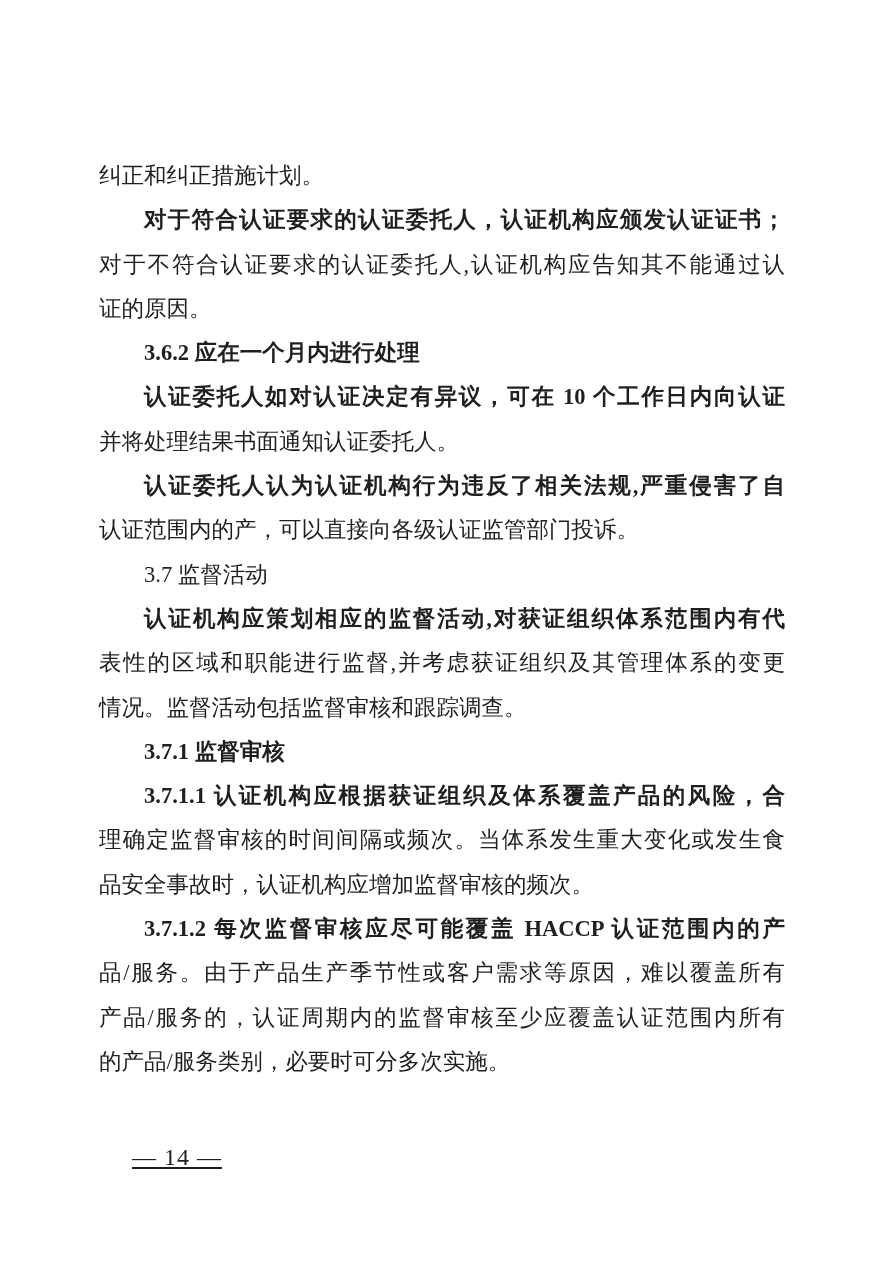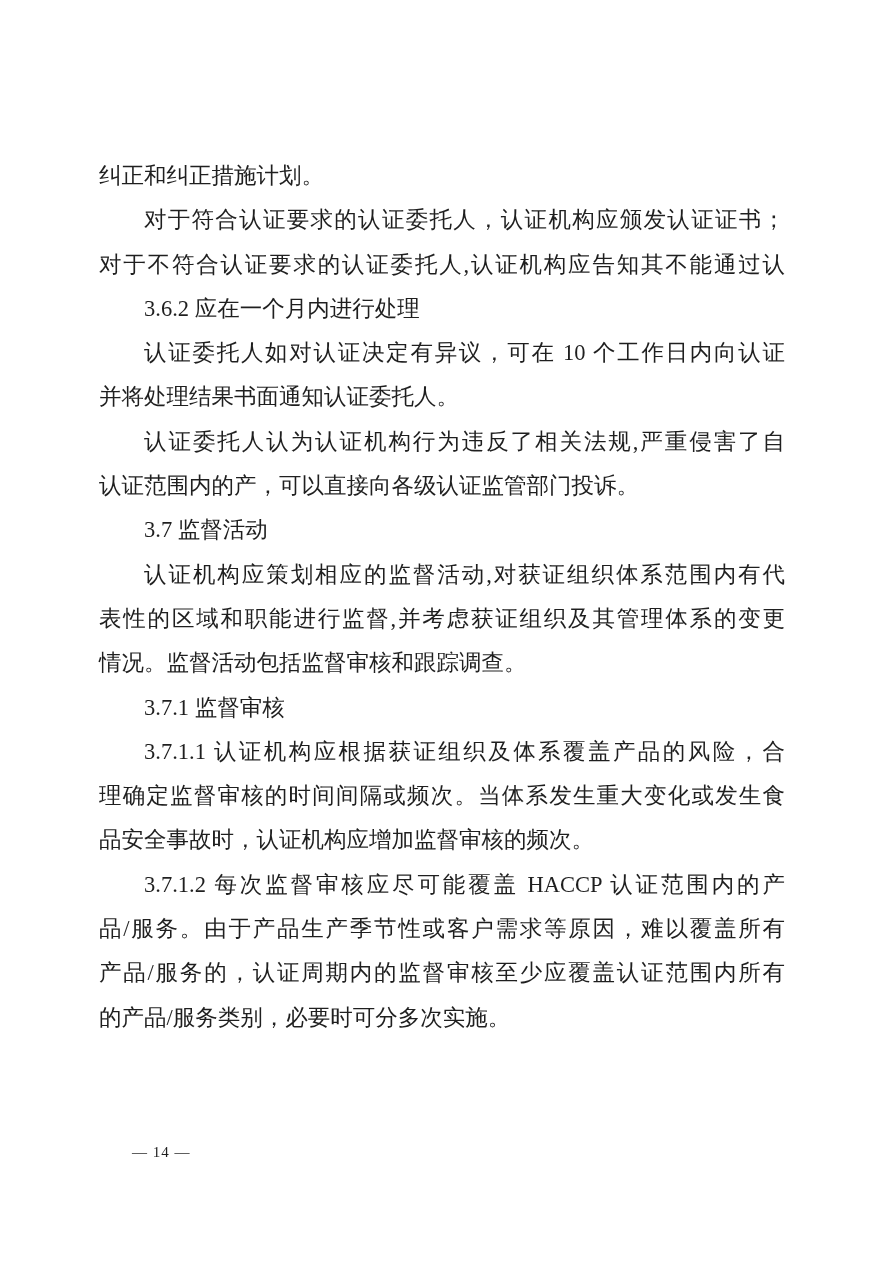--- a/index.html
+++ b/index.html
@@ -29,46 +29,49 @@
     text-align: justify;
     text-align-last: justify;
     white-space: normal;
   }
   .line.end,
   .line.lone {
     text-align-last: left;
   }
   .line.indent {
     text-indent: 2em;
+    font-weight: bold;
   }
   .line.bold {
     font-weight: normal;
   }
   .footer {
     position: absolute;
     left: 132px;
     top: 1144px;
-    font-size: 15px;
+    font-size: 24px;
     letter-spacing: 1px;
     color: #1f1f1f;
+    text-decoration: underline;
   }
 </style>
 </head>
 <body>
 
 <div class="page">
   <div class="text-block">
 
     <div class="para">
       <div class="line end">纠正和纠正措施计划。</div>
     </div>
 
     <div class="para">
       <div class="line indent">对于符合认证要求的认证委托人，认证机构应颁发认证证书；</div>
       <div class="line">对于不符合认证要求的认证委托人,认证机构应告知其不能通过认</div>
+      <div class="line end">证的原因。</div>
     </div>
 
     <div class="para">
       <div class="line lone indent">3.6.2 应在一个月内进行处理</div>
     </div>
 
     <div class="para">
       <div class="line indent">认证委托人如对认证决定有异议，可在 10 个工作日内向认证</div>
       <div class="line end">并将处理结果书面通知认证委托人。</div>
     </div>

